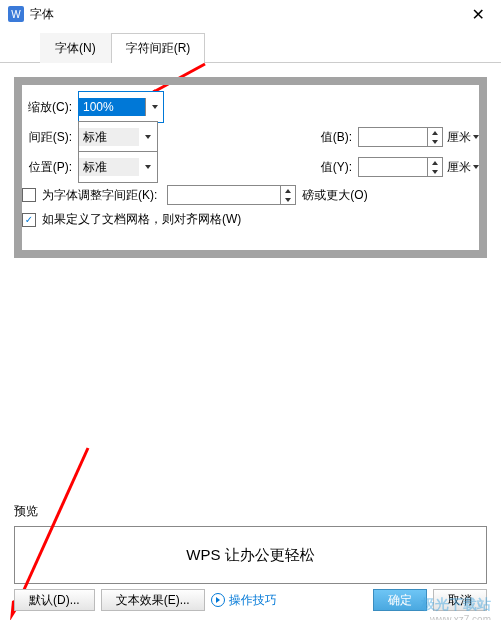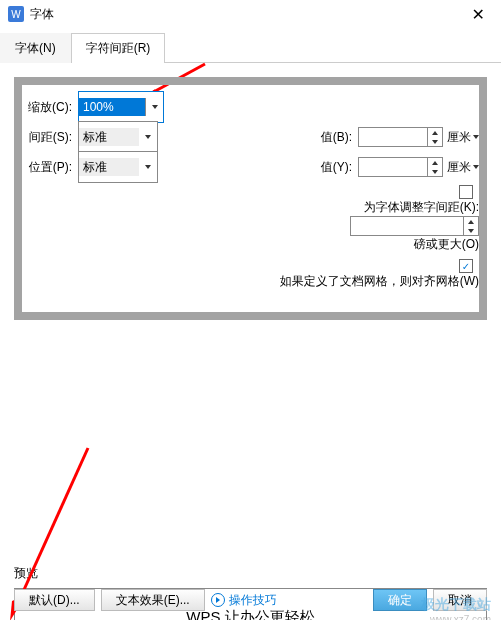--- a/index.html
+++ b/index.html
@@ -1,21 +1,21 @@
 <!DOCTYPE html>
 <html><head>
 <meta charset="utf-8">
 <style>
 * { box-sizing: border-box; margin: 0; padding: 0; }
 body { font-family: "Microsoft YaHei", sans-serif; font-size: 12px; background: #fff; width: 501px; height: 620px; position: relative; overflow: hidden; }
 .titlebar { display: flex; align-items: center; padding: 4px 8px; height: 28px; }
 .app-icon { width: 16px; height: 16px; background: #3a7ad9; color: #fff; display: flex; align-items: center; justify-content: center; font-size: 10px; border-radius: 2px; margin-right: 6px; }
 .title { flex: 1; font-size: 12px; }
 .close { font-size: 16px; padding: 0 8px; cursor: pointer; }
-.tabs { display: flex; border-bottom: 1px solid #ccc; margin-top: 4px; }
+.tabs { display: flex; border-bottom: 1px solid #ccc; margin-top: 4px; padding-left: 40px; }
 .tab { padding: 6px 14px; border: 1px solid transparent; border-bottom: none; position: relative; top: 1px; cursor: pointer; background: #fff; }
 .tab.active { border-color: #ccc; background: #fff; }
 .tab:not(.active) { background: #f5f5f5; }
 .content { padding: 14px; position: relative; height: 562px; }
 .highlight-box { border: 8px solid #a3a3a3; padding: 10px 0 16px; position: relative; }
 .row { display: flex; align-items: center; margin-bottom: 6px; height: 24px; }
 .row-label { width: 50px; text-align: right; margin-right: 6px; }
 .combo { display: inline-flex; border: 1px solid #888; height: 32px; align-items: center; background: #fff; }
 .combo.selected { border-color: #0078d7; }
 .combo-input { border: none; outline: none; padding: 0 4px; font-size: 12px; height: 18px; }
@@ -27,21 +27,21 @@
 .spacer { flex: 1; }
 .val-label { margin-right: 6px; }
 .spin { display: inline-flex; border: 1px solid #888; height: 20px; }
 .spin-input { border: none; width: 68px; padding: 0 4px; font-size: 12px; }
 .spin-btns { display: flex; flex-direction: column; border-left: 1px solid #888; }
 .spin-btn { width: 14px; height: 9px; display: flex; align-items: center; justify-content: center; cursor: pointer; }
 .spin-up::after { content: ""; border-left: 3px solid transparent; border-right: 3px solid transparent; border-bottom: 4px solid #333; }
 .spin-down::after { content: ""; border-left: 3px solid transparent; border-right: 3px solid transparent; border-top: 4px solid #333; }
 .unit { margin-left: 4px; display: inline-flex; align-items: center; cursor: pointer; }
 .unit::after { content: ""; margin-left: 2px; border-left: 3px solid transparent; border-right: 3px solid transparent; border-top: 4px solid #333; }
-.checkrow { display: flex; align-items: flex-end; margin-bottom: 6px; flex-direction: column; }
+.checkrow { display: flex; align-items: center; margin-bottom: 6px; }
 .checkbox { width: 14px; height: 14px; border: 1px solid #666; margin-right: 6px; display: flex; align-items: center; justify-content: center; font-size: 10px; color: #0078d7; }
 .preview-label { margin-top: 245px; margin-bottom: 6px; }
 .preview-box { border: 1px solid #888; height: 58px; display: flex; align-items: center; justify-content: center; font-size: 15px; }
 .buttons { position: absolute; bottom: 14px; left: 14px; right: 14px; display: flex; align-items: center; gap: 6px; }
 .btn { height: 22px; border: 1px solid #bbb; background: linear-gradient(#fefefe, #e5e5e5); padding: 0 14px; cursor: pointer; font-size: 12px; display: inline-flex; align-items: center; }
 .btn.primary { background: linear-gradient(#6ec5f5, #4aa8e0); border-color: #3a8dc0; color: #fff; }
 .link { color: #0078d7; display: flex; align-items: center; gap: 4px; cursor: pointer; }
 .link-icon { width: 14px; height: 14px; border: 1.5px solid #0078d7; border-radius: 50%; display: flex; align-items: center; justify-content: center; }
 .link-icon::after { content: ""; border-left: 4px solid #0078d7; border-top: 3px solid transparent; border-bottom: 3px solid transparent; margin-left: 1px; }
 .arrow-red { position: absolute; pointer-events: none; }

